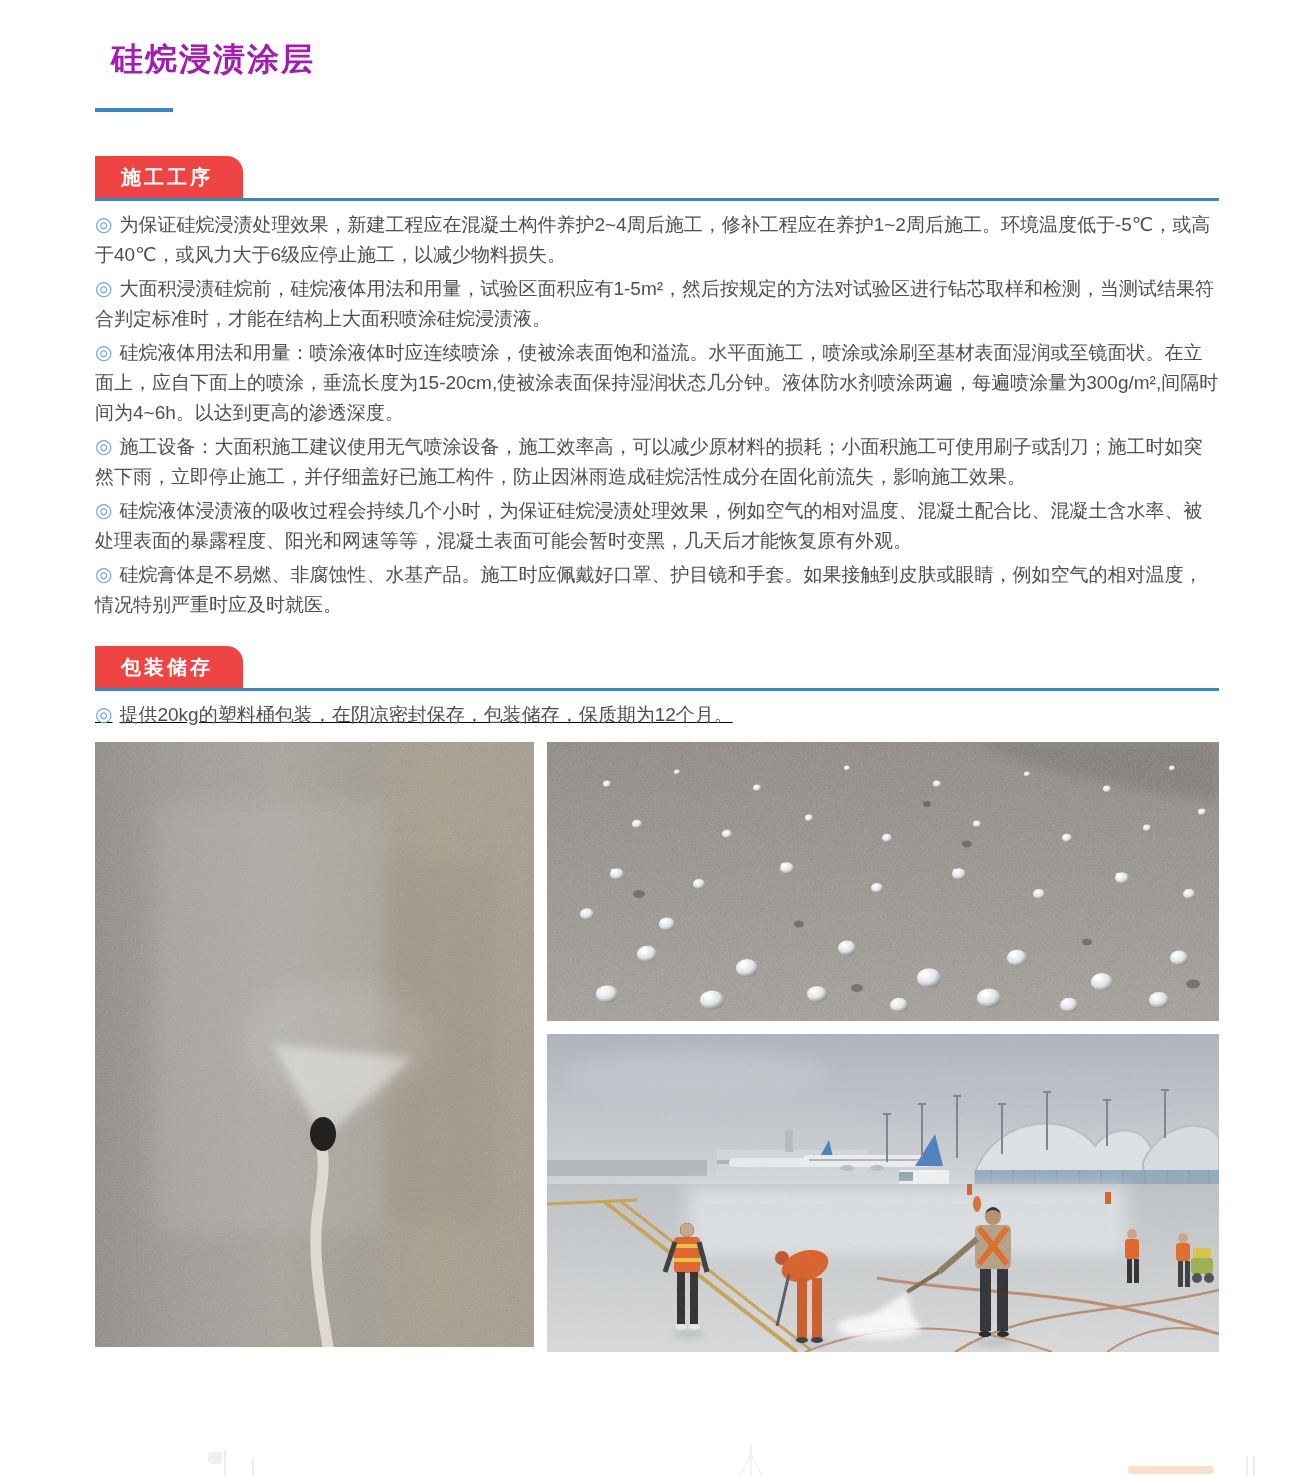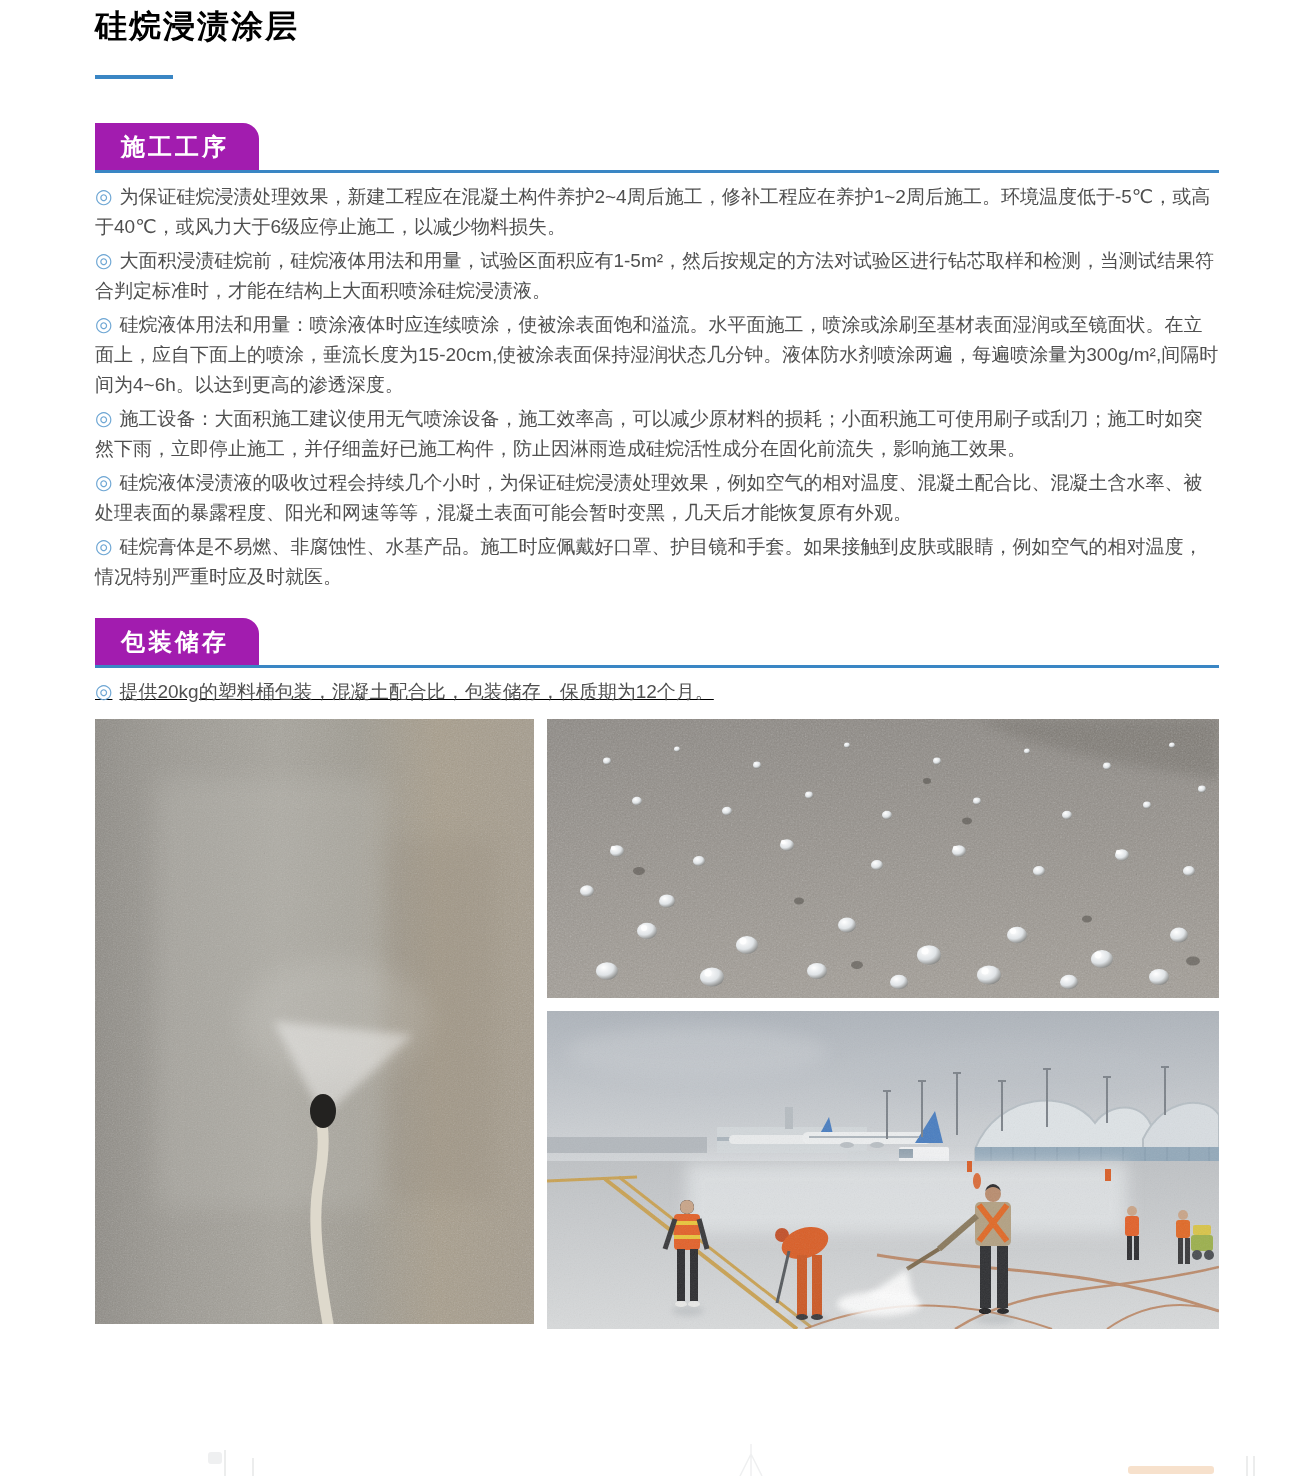--- a/index.html
+++ b/index.html
@@ -2,28 +2,28 @@
 <html><head>
 <meta charset="utf-8">
 <style>
   html,body{margin:0;padding:0;}
   body{
     width:1290px;height:1476px;background:#ffffff;position:relative;overflow:hidden;
     font-family:"Liberation Sans","DejaVu Sans",sans-serif;
   }
   .content{position:absolute;left:95px;top:0;width:1124px;}
   .page-title{
-    margin:0;padding-top:5px;font-size:32px;font-weight:bold;color:#000000;letter-spacing:2px;
+    margin:16px;padding-top:22px;font-size:32px;font-weight:bold;color:#a21caf;letter-spacing:2px;
   }
   .title-underline{width:78px;height:4px;background:#3a86c4;margin-top:26px;}
   .section{margin-top:44px;}
   .section + .section{margin-top:26px;text-decoration:underline;}
   .section-header{border-bottom:3px solid #3a86c4;}
   .section-badge{
-    display:inline-block;background:#a21caf;color:#ffffff;font-size:24px;font-weight:bold;
+    display:inline-block;background:#ef4444;color:#ffffff;font-size:20px;font-weight:bold;
     padding:8px 30px 7px 26px;border-radius:0 16px 0 0;letter-spacing:3px;
   }
   .bullets{margin-top:8px;font-size:19px;line-height:30px;color:#4f4f4f;}
   .bullets p.bullet{margin:3px 0;}
   .bullets .marker{color:#6fa7d4;font-size:20px;margin-right:7px;}
   .gallery{margin-top:12px;display:flex;gap:13px;}
   .photo{margin:0;padding:0;font-size:0;line-height:0;}
   .photo svg{display:block;}
   .right-col{display:flex;flex-direction:column;gap:13px;}
   
@@ -52,21 +52,21 @@
         <p class="bullet"><span class="marker">◎</span><span>硅烷液体浸渍液的吸收过程会持续几个小时，为保证硅烷浸渍处理效果，例如空气的相对温度、混凝土配合比、混凝土含水率、被处理表面的暴露程度、阳光和网速等等，混凝土表面可能会暂时变黑，几天后才能恢复原有外观。</span></p>
         <p class="bullet"><span class="marker">◎</span><span>硅烷膏体是不易燃、非腐蚀性、水基产品。施工时应佩戴好口罩、护目镜和手套。如果接触到皮肤或眼睛，例如空气的相对温度，情况特别严重时应及时就医。</span></p>
       </div>
   </div>
 
   <div class="section">
     <div class="section-header">
       <span class="section-badge">包装储存</span>
     </div>
     <div class="bullets">
-        <p class="bullet"><span class="marker">◎</span><span>提供20kg的塑料桶包装，混凝土配合比，包装储存，保质期为12个月。</span></p>
+        <p class="bullet"><span class="marker">◎</span><span>提供20kg的塑料桶包装，在阴凉密封保存，包装储存，保质期为12个月。</span></p>
       </div>
   </div>
 
   <div class="gallery">
 
     <figure class="photo">
       <svg width="439" height="605" viewBox="0 0 439 605">
         <defs>
           <linearGradient id="wallG" x1="0" y1="0" x2="1" y2="0">
             <stop offset="0" stop-color="#8f8c86"></stop>

